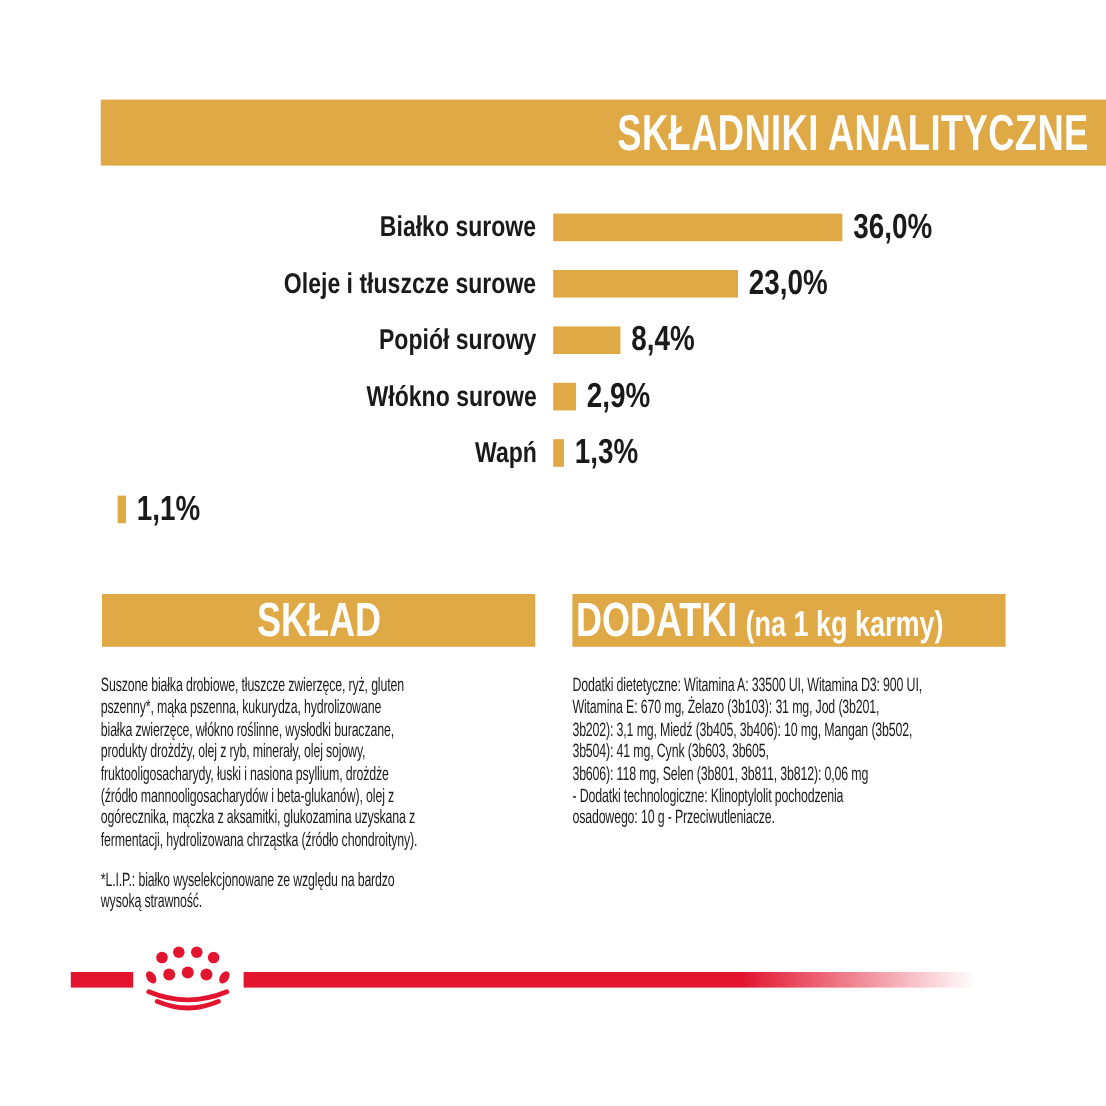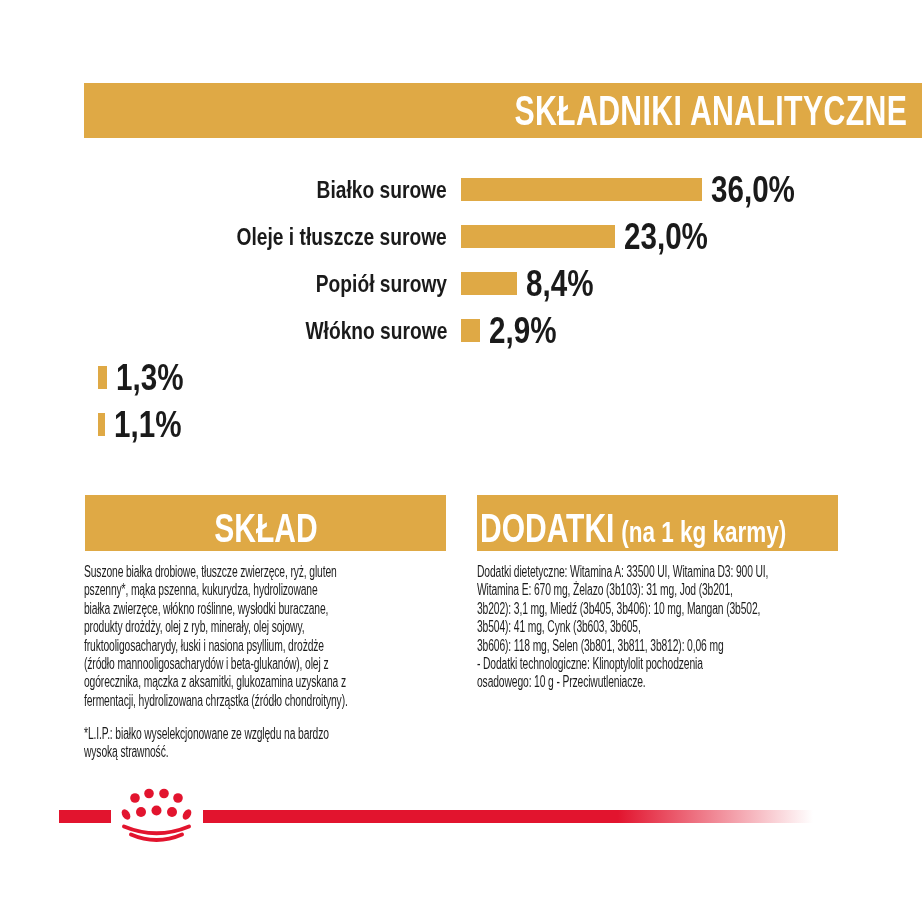--- a/index.html
+++ b/index.html
@@ -16,26 +16,26 @@
   .banner-text {
     color:#fff; font-weight:bold; font-size:42px; letter-spacing:.5px;
     transform:scaleX(.72); white-space:nowrap;
   }
   
   .chart { position:absolute; left:84px; top:166px; }
   .chart-row { display:flex; align-items:center; height:47px; }
   .chart-label { width:363px; text-align:right; font-weight:bold; font-size:24px; }
   .chart-label span { display:inline-block; transform:scaleX(.8); transform-origin:100% 50%; white-space:nowrap; }
   .chart-bar { height:23px; margin-left:14px; background:var(--gold); }
-  .chart-value { margin-left:9px; font-weight:bold; font-size:37px; }
+  .chart-value { margin-left:9px; font-weight:bold; font-size:29px; }
   .chart-value span { display:inline-block; transform:scaleX(.8); transform-origin:0 50%; white-space:nowrap; }
   
   .sec-header {
-    position:absolute; top:495px; height:56px; width:361px;
-    background:var(--gold); display:flex; align-items:flex-end; color:#fff;
+    position:absolute; top:495px; height:44px; width:361px;
+    background:var(--gold); display:flex; align-items:flex-start; color:#fff;
   }
   .sklad-header { left:85px; justify-content:center; }
   .dodatki-header { left:477px; justify-content:flex-start; padding-left:3px; box-sizing:border-box; }
   .hdr-scale { transform:scaleX(.75); transform-origin:0 50%; white-space:nowrap; font-weight:bold; }
   .sklad-header .hdr-scale { transform-origin:50% 50%; }
   .hdr-big { font-size:40px; }
   .hdr-small { font-size:30px; margin-left:9px; }
   
   .copy {
     position:absolute; width:565px; font-size:16px; line-height:18.4px;
@@ -77,20 +77,21 @@
       <div class="chart-label"><span>Popiół surowy</span></div>
       <div class="chart-bar" style="width: 56.28px; background: rgb(223, 169, 69);"></div>
       <div class="chart-value"><span>8,4%</span></div>
     </div>
     <div class="chart-row">
       <div class="chart-label"><span>Włókno surowe</span></div>
       <div class="chart-bar" style="width: 19.43px; background: rgb(223, 169, 69);"></div>
       <div class="chart-value"><span>2,9%</span></div>
     </div>
     <div class="chart-row">
+      <div class="chart-label"><span>Wapń</span></div>
       <div class="chart-bar" style="width: 8.71px; background: rgb(223, 169, 69);"></div>
       <div class="chart-value"><span>1,3%</span></div>
     </div>
     <div class="chart-row">
       <div class="chart-bar" style="width: 7.37px; background: rgb(223, 169, 69);"></div>
       <div class="chart-value"><span>1,1%</span></div>
     </div>
   </div>
 
   <div class="sec-header sklad-header">

